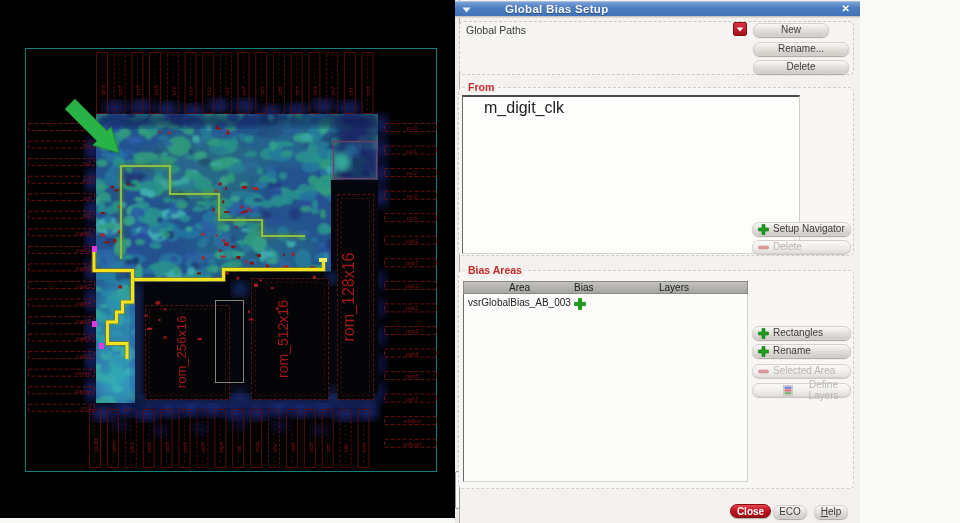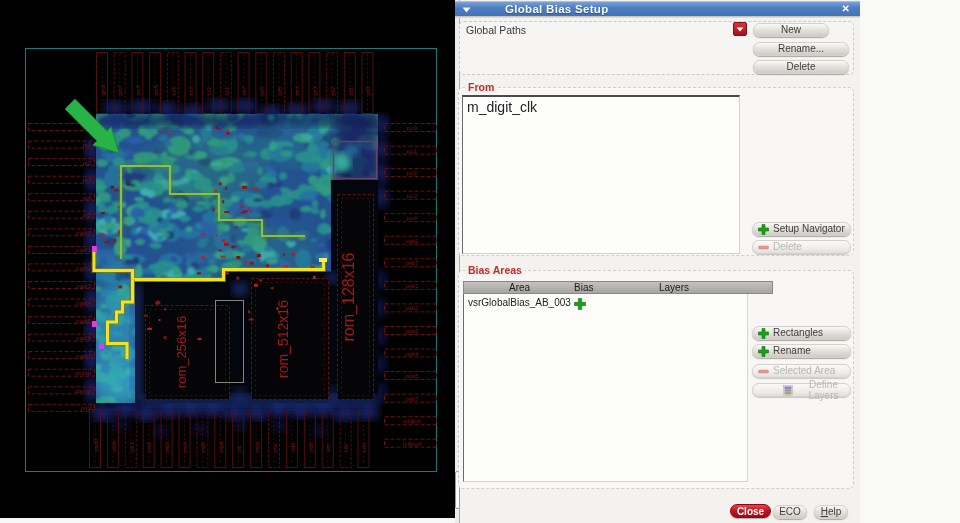--- a/index.html
+++ b/index.html
@@ -16,22 +16,22 @@
 .lab{position:absolute;font-size:10.5px;color:#3a3a38;}
 .glab{position:absolute;font-size:10.5px;font-weight:bold;color:#c62b2b;background:#f3f2ef;padding:0 3px;}
 #combo{position:absolute;left:69px;top:22px;width:209px;height:14px;background:#fefefd;border:1px solid #c8c6c2;border-top-color:#a8a6a2;font-size:10px;color:#222;padding:1px 0 0 3px;}
 #cursor{display:inline-block;width:1px;height:9px;background:#333;margin-left:1px;vertical-align:-1px;}
 #combobtn{position:absolute;left:278px;top:22px;width:14px;height:14px;background:linear-gradient(180deg,#d63540,#a51019);border:1px solid #8a0d14;border-radius:2px;display:flex;align-items:center;justify-content:center;}
 .btn{position:absolute;height:14px;border-radius:7px;background:linear-gradient(180deg,#fbfaf8 0%,#e6e3de 45%,#cfccc7 100%);box-shadow:0 1px 1px #a8a6a2;border:1px solid #d4d1cc;font-size:10px;color:#3c3c3a;text-align:center;line-height:12px;}
 .btn.ico{display:flex;align-items:center;justify-content:flex-start;padding-left:5px;gap:4px;line-height:normal;}
 .btn.ico svg{flex:0 0 auto;}
 .btn.ico span{margin-top:-1px;}
 .btn.dis{color:#b8b6b2;background:linear-gradient(180deg,#fbfaf8 0%,#efedea 60%,#e2dfda 100%);box-shadow:0 1px 1px #c8c6c2;}
-#netbox{position:absolute;left:7px;top:95px;width:278px;height:159px;background:#fdfdfc;border-top:2px solid #4a4a4a;border-left:1px solid #6a6a6a;border-right:1px solid #d2d0cb;border-bottom:1px solid #d2d0cb;font-size:14px;color:#222;padding:2px 0 0 4px;}
-#tblhead{position:absolute;left:8px;top:281px;width:310px;height:13px;background:linear-gradient(180deg,#c4c2be,#a7a5a1);border:1px solid #8a8884;}
+#netbox{position:absolute;left:7px;top:95px;width:338px;height:159px;background:#fdfdfc;border-top:2px solid #4a4a4a;border-left:1px solid #6a6a6a;border-right:1px solid #d2d0cb;border-bottom:1px solid #d2d0cb;font-size:16px;color:#222;padding:2px 0 0 21px;}
+#tblhead{position:absolute;left:8px;top:281px;width:285px;height:13px;background:linear-gradient(180deg,#c4c2be,#a7a5a1);border:1px solid #8a8884;}
 #tblhead span{position:absolute;top:0px;font-size:10px;color:#1c1c1c;}
 #tblbody{position:absolute;left:8px;top:294px;width:285px;height:188px;background:#fcfcfb;border-left:1px solid #6a6a6a;border-right:1px solid #d6d4d0;border-bottom:1px solid #d6d4d0;}
 .cell{position:absolute;font-size:10px;color:#222;}
 #closebtn{position:absolute;left:275px;top:504px;width:41px;height:14px;border-radius:7px;background:linear-gradient(180deg,#e8454e 0%,#c41422 45%,#9e0a16 100%);border:1px solid #8a0a14;color:#fff;font-weight:bold;font-size:10px;text-align:center;line-height:13px;box-shadow:0 1px 1px #b0aeaa;}
 </style></head>
 <body>
 <div id="stage">
 <svg width="455" height="523" viewBox="0 0 455 523" style="position:absolute;left:0;top:0">
 <defs>
 <filter id="b1">

